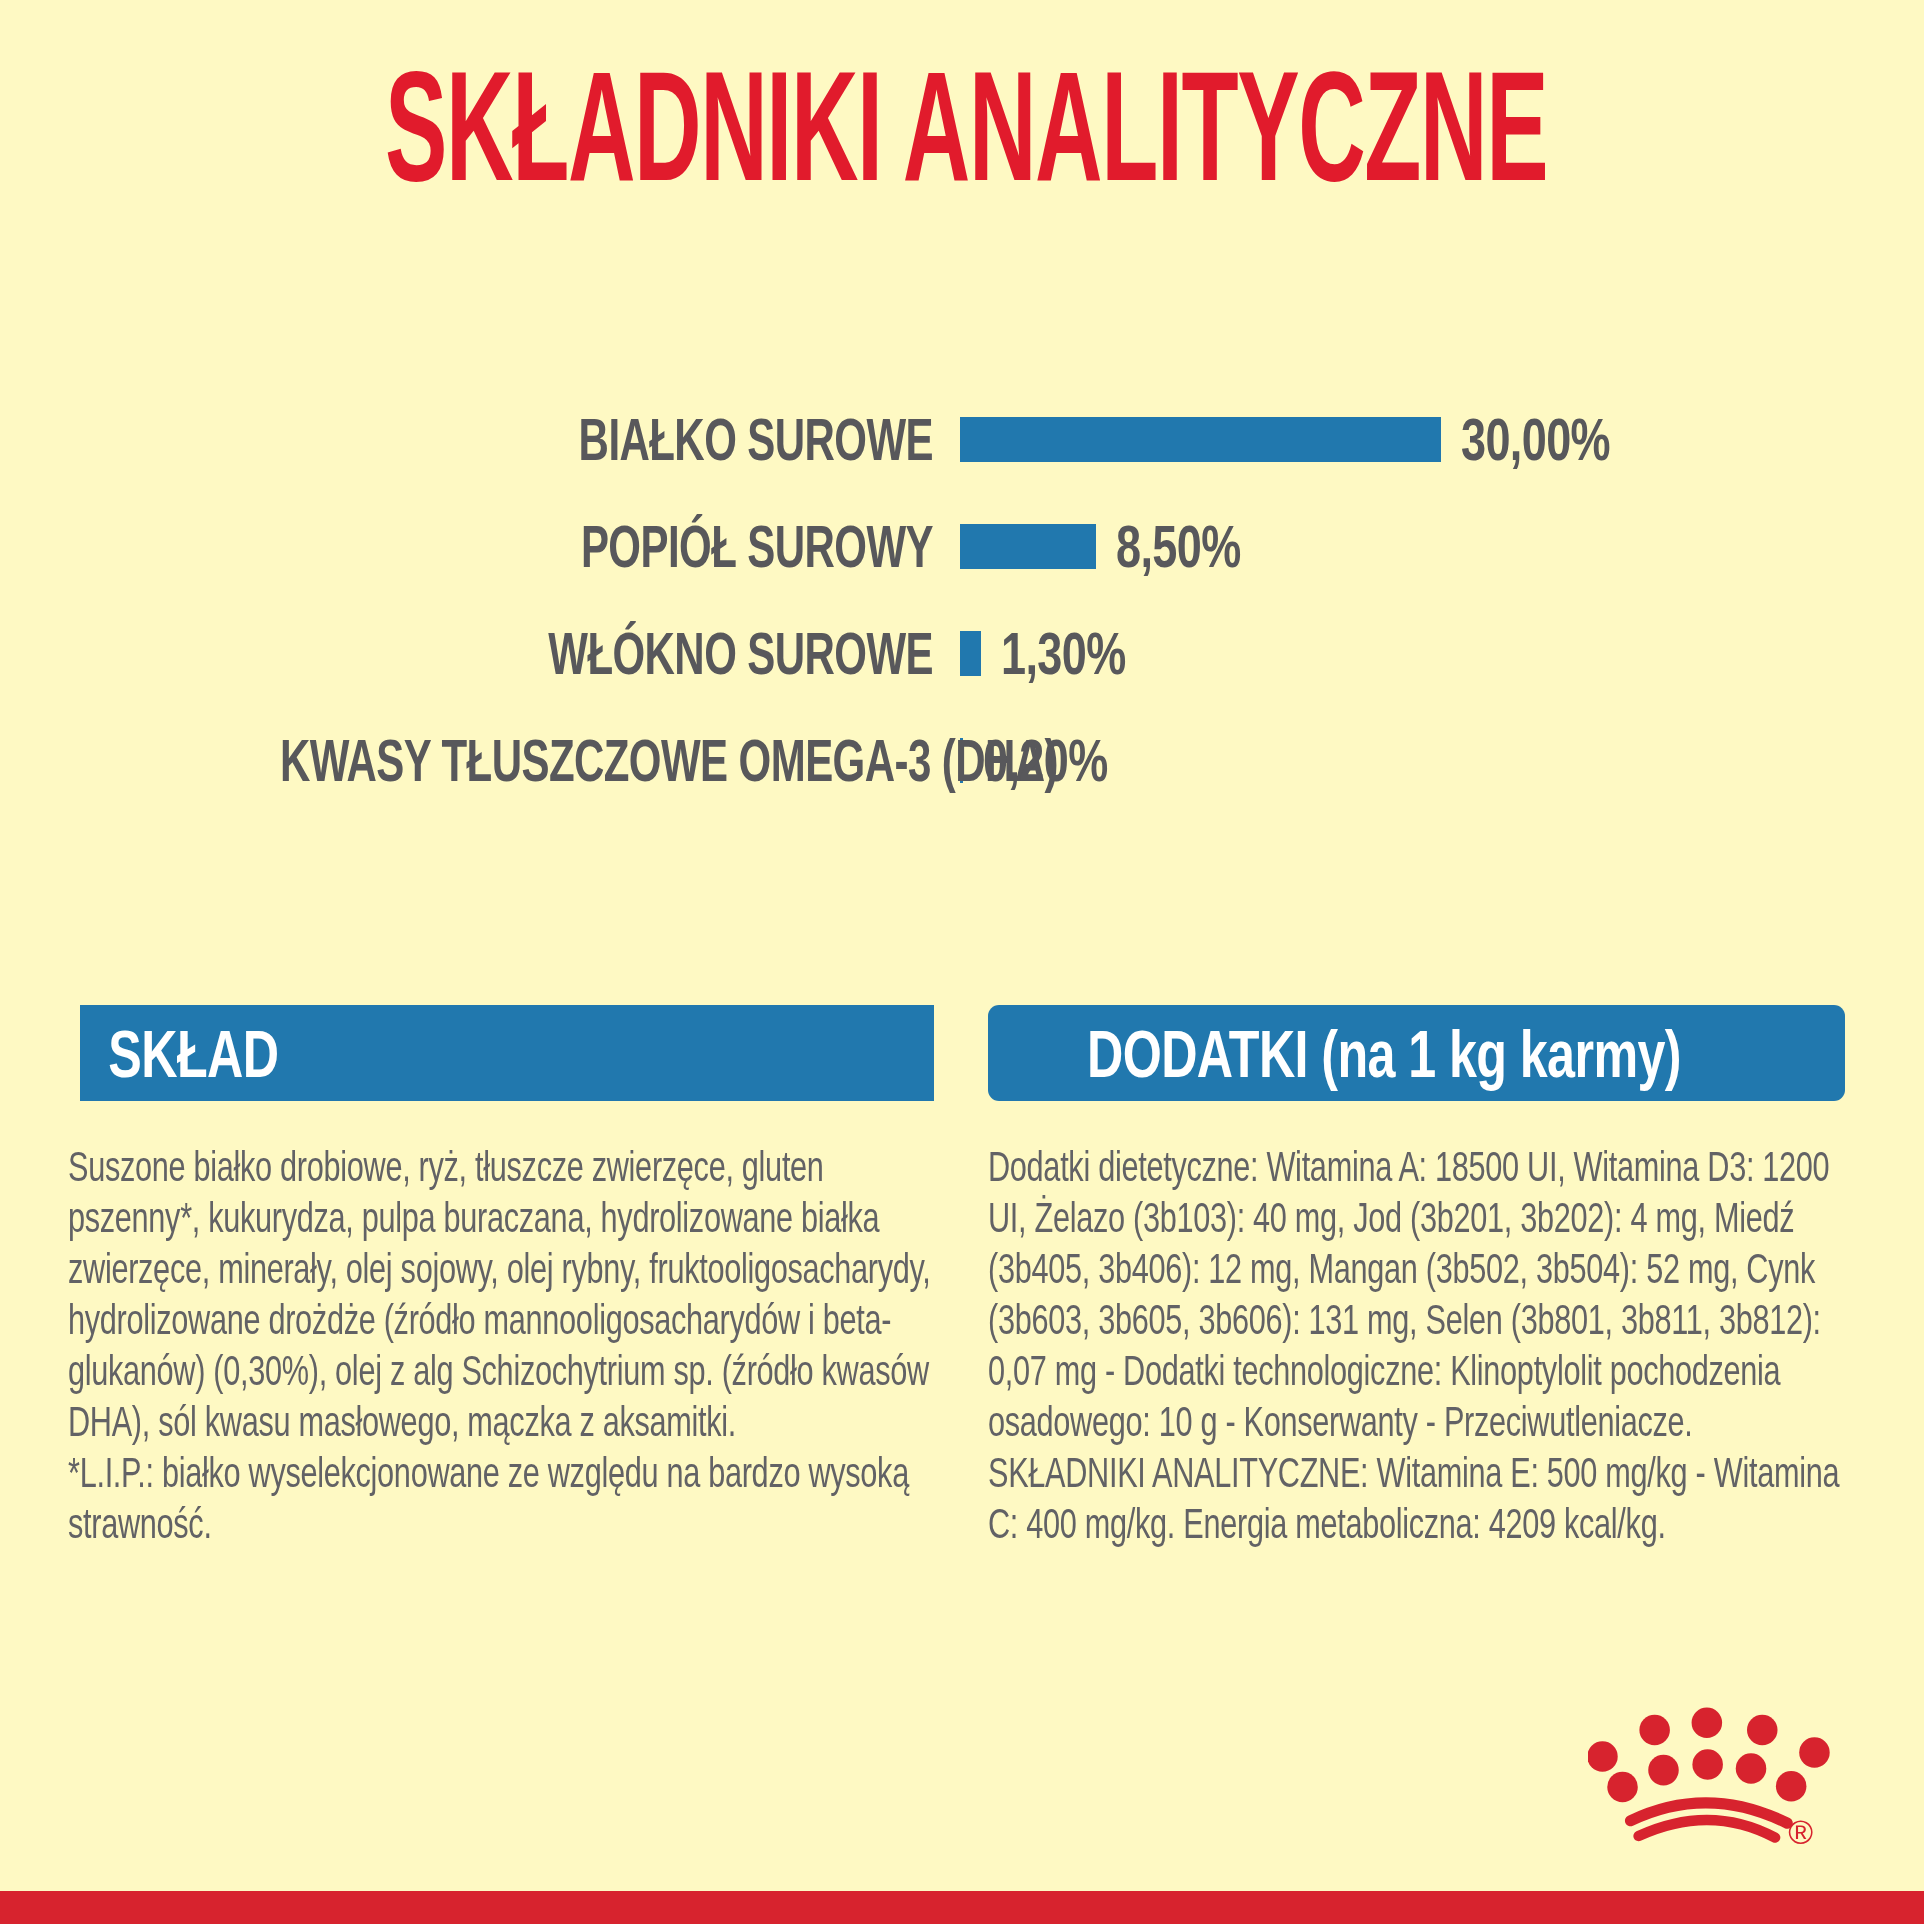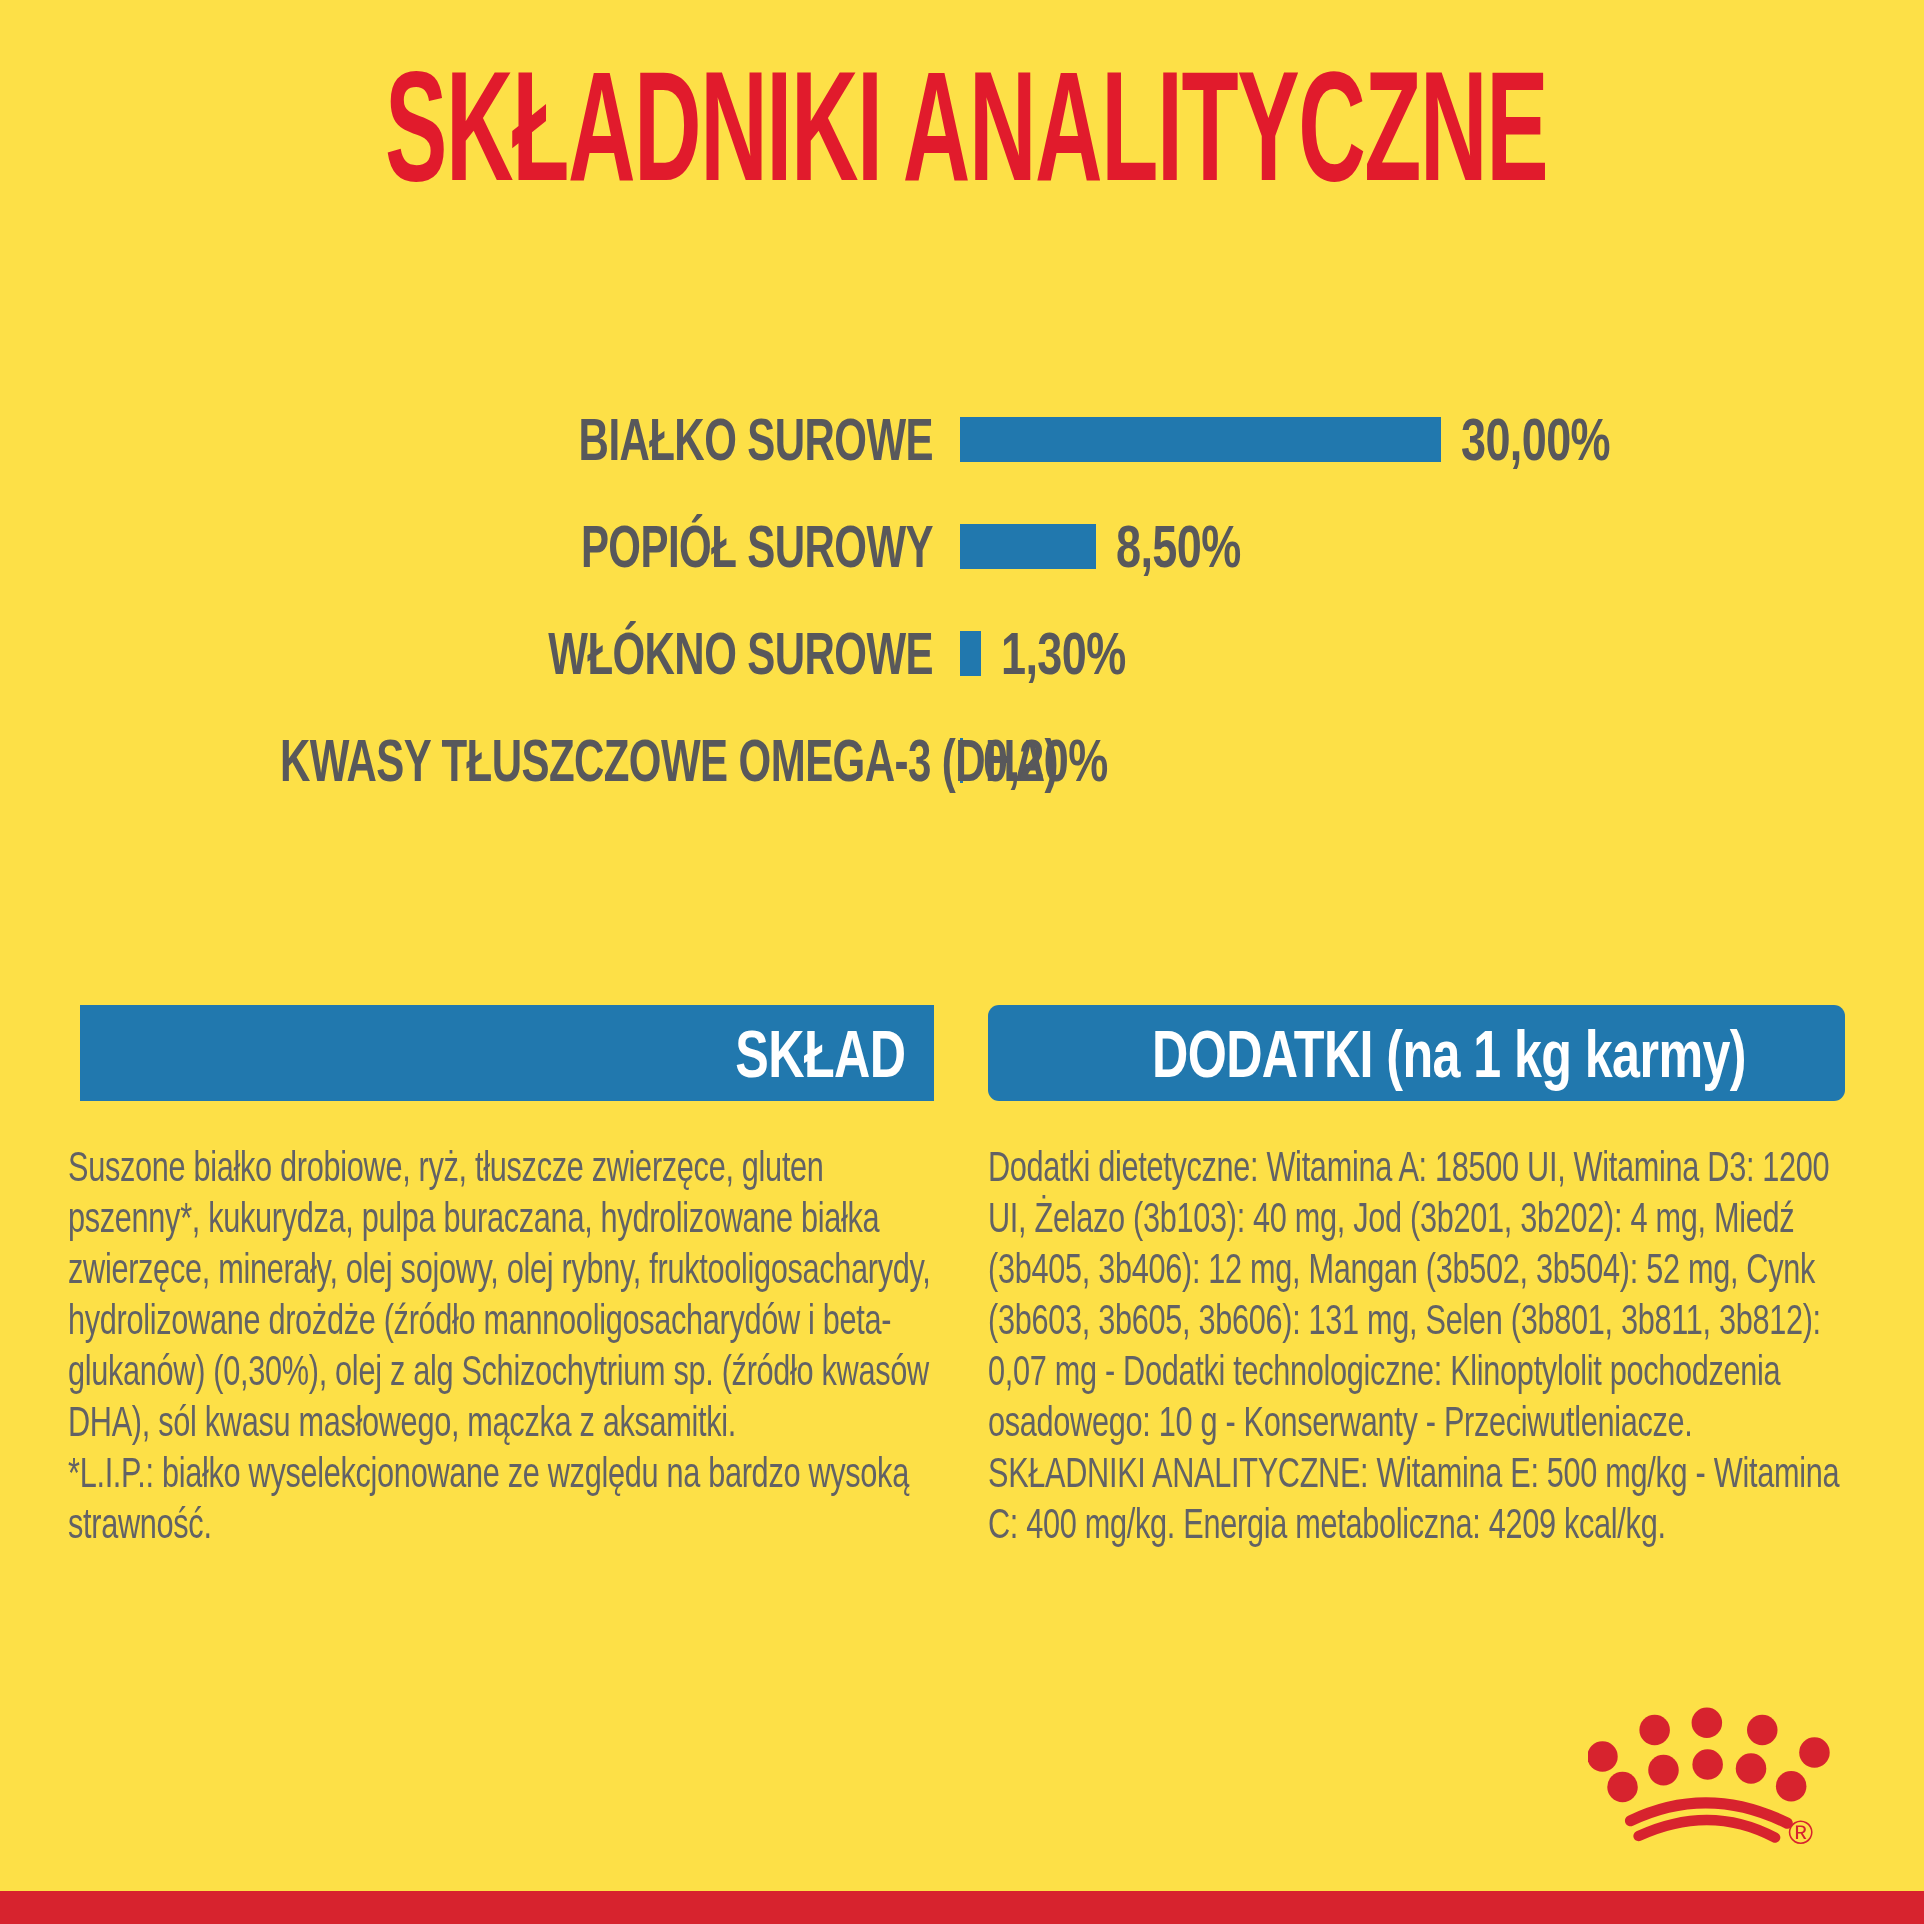--- a/index.html
+++ b/index.html
@@ -8,21 +8,21 @@
     --title-red: #e11b2c;
     --brand-red: #d7232e;
     --bar-blue: #2178ae;
     --label-gray: #58585b;
     --body-gray: #626265;
   }
   .page {
     position: relative;
     width: 1925px;
     height: 1925px;
-    background: #fde047;
+    background: #fef9c3;
     overflow: hidden;
     font-family: "Liberation Sans", "DejaVu Sans", sans-serif;
   }
   .page-title {
     position: absolute;
     top: 37px;
     left: 0;
     width: 100%;
     text-align: center;
     font-size: 156px;
@@ -76,21 +76,21 @@
     transform-origin: 0 50%;
   }
   
   .section-header {
     position: absolute;
     top: 1005px;
     height: 96px;
     background: var(--bar-blue);
     display: flex;
     align-items: center;
-    justify-content: flex-end;
+    justify-content: flex-start;
   }
   .section-header.left  { left: 80px;  width: 854px; }
   .section-header.right { left: 988px; width: 857px; border-radius: 11px; }
   .section-header span {
     color: #ffffff;
     font-size: 67px;
     font-weight: bold;
     letter-spacing: -0.8px;
     white-space: nowrap;
     transform: scaleX(0.75);

